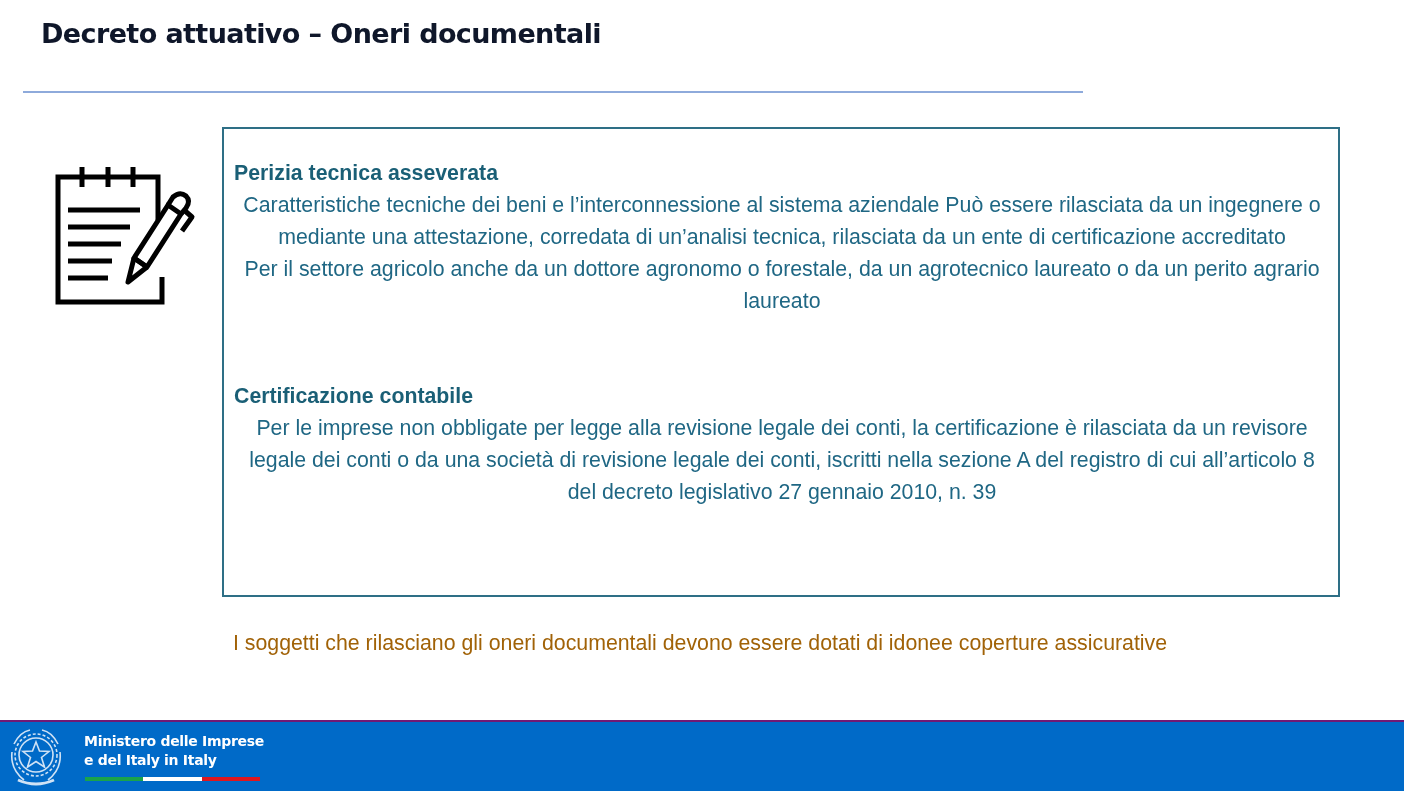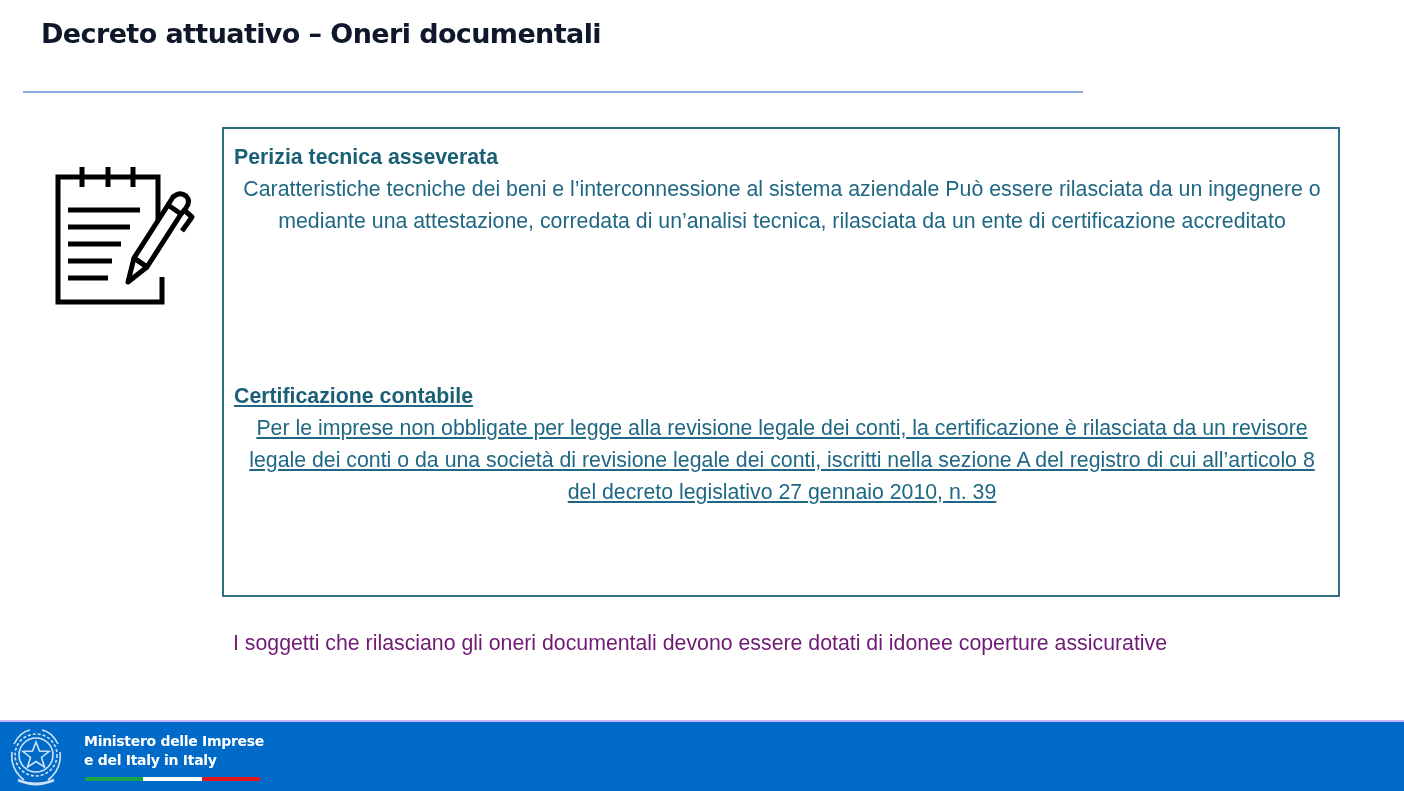--- a/index.html
+++ b/index.html
@@ -52,49 +52,49 @@
     }
     .section {
       position: absolute;
       left: 10px;
       right: 8px;
       color: #1f6784;
       font-family: "Liberation Sans", sans-serif;
       font-size: 21.3px;
       line-height: 32px;
     }
-    .section-1 { top: 12px; }
-    .section-2 { top: 251px; text-decoration: underline; }
+    .section-1 { top: 28px; }
+    .section-2 { top: 251px; }
     .section-heading {
       font-weight: bold;
       color: #1a5f76;
       display: block;
     }
     .section-para {
       display: block;
       text-align: center;
     }
     .footnote {
       position: absolute;
       left: 233px;
       top: 627px;
       width: 1000px;
-      color: #701a75;
+      color: #a16207;
       font-family: "Liberation Sans", sans-serif;
       font-size: 21.3px;
       line-height: 32px;
     }
     .footer-bar {
       position: absolute;
       left: 0;
       top: 720px;
       width: 1404px;
       height: 71px;
       background: #006ac8;
-      border-top: 2px solid #c4b5fd;
+      border-top: 2px solid #701a75;
       box-sizing: border-box;
     }
     .emblem {
       position: absolute;
       left: 4px;
       top: 2px;
       width: 64px;
       height: 66px;
     }
     .ministry-name {
@@ -147,20 +147,21 @@
       <path d="M118 40 L123 32 Q130 26 136 31 Q141 36 136 43 L131 49"></path>
       <path d="M134 45 L142 52 L132 66"></path>
     </g>
   </g>
 </svg>
 
 <div class="content-box">
   <div class="section section-1">
     <span class="section-heading">Perizia tecnica asseverata</span>
     <span class="section-para">Caratteristiche tecniche dei beni e l’interconnessione al sistema aziendale Può essere rilasciata da un ingegnere o mediante una attestazione, corredata di un’analisi tecnica, rilasciata da un ente di certificazione accreditato</span>
+    <span class="section-para">Per il settore agricolo anche da un dottore agronomo o forestale, da un agrotecnico laureato o da un perito agrario laureato</span>
   </div>
   <div class="section section-2">
     <span class="section-heading">Certificazione contabile</span>
     <span class="section-para">Per le imprese non obbligate per legge alla revisione legale dei conti, la certificazione è rilasciata da un revisore legale dei conti o da una società di revisione legale dei conti, iscritti nella sezione A del registro di cui all’articolo 8 del decreto legislativo 27 gennaio 2010, n. 39</span>
   </div>
 </div>
 
 <div class="footnote">I soggetti che rilasciano gli oneri documentali devono essere dotati di idonee coperture assicurative</div>
 
 <div class="footer-bar">

